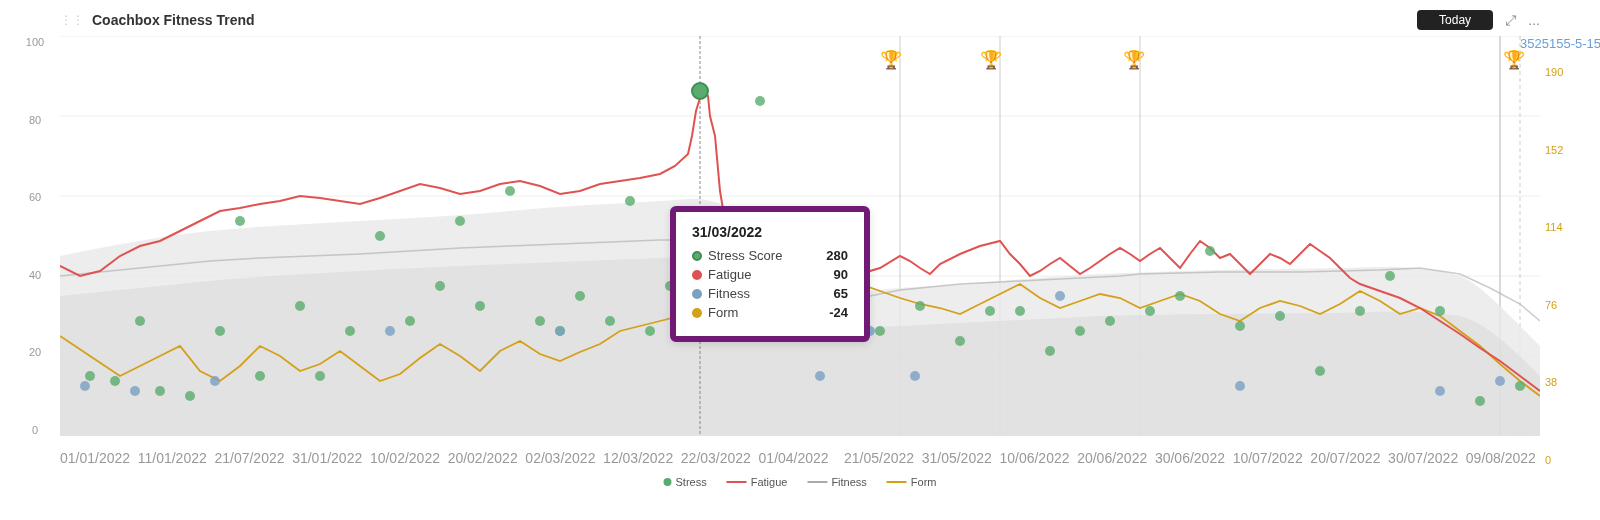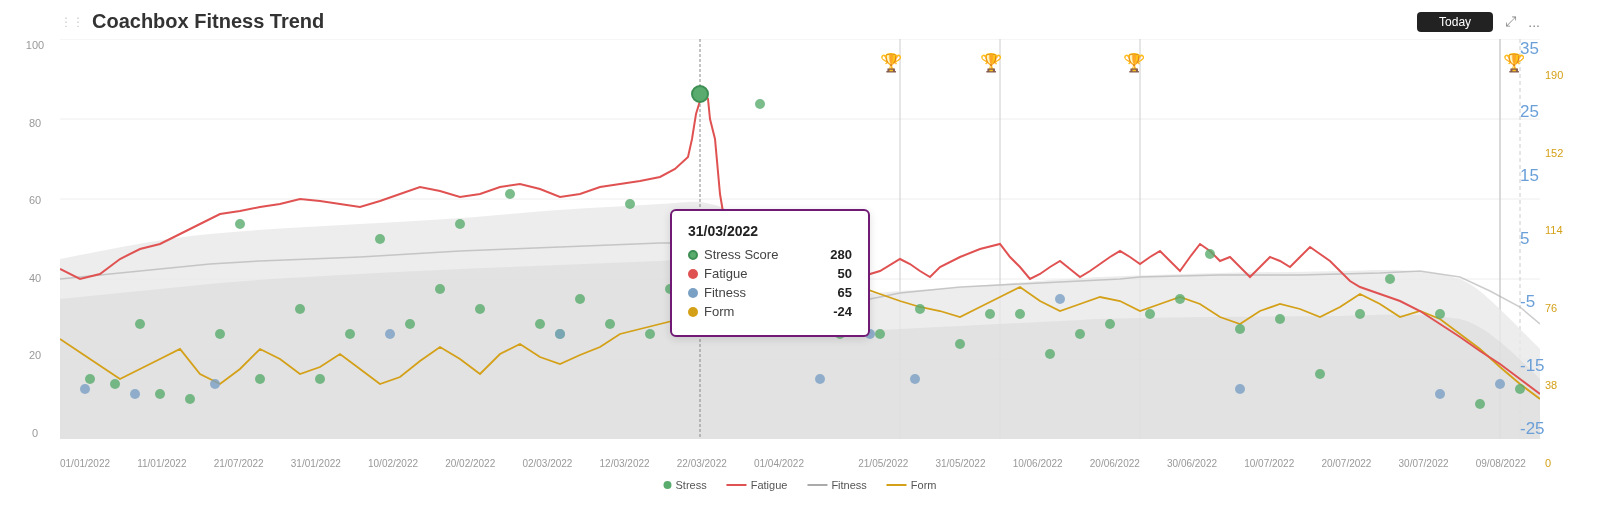--- a/index.html
+++ b/index.html
@@ -26,21 +26,21 @@
     .title-area {
       display: flex;
       align-items: center;
       gap: 8px;
     }
     .drag-icon {
       color: #ccc;
       font-size: 12px;
     }
     .title {
-      font-size: 20px;
+      font-size: 14px;
       font-weight: 600;
       color: #333;
     }
     .header-right {
       display: flex;
       align-items: center;
       gap: 12px;
     }
     .today-btn {
       background: #222;
@@ -84,21 +84,21 @@
       flex-direction: column;
       justify-content: space-between;
       font-size: 11px;
       text-align: left;
       width: 50px;
     }
     .y-right-gold { color: #d4a017; }
     .tooltip-box {
       position: absolute;
       background: #fff;
-      border: 2px solid #701a75;
+      border: 6px solid #701a75;
       border-radius: 6px;
       padding: 12px 16px;
       font-size: 13px;
       box-shadow: 0 2px 8px rgba(0,0,0,0.12);
       z-index: 10;
       min-width: 200px;
       left: 610px;
       top: 170px;
     }
     .tooltip-date {
@@ -130,24 +130,24 @@
     .dot-blue { background: #7aa0c4; }
     .dot-yellow { background: #d4a017; }
     .tooltip-value {
       font-weight: 600;
       color: #222;
     }
     .x-axis {
       position: absolute;
       bottom: -30px;
       left: 0;
-      right: 14px;
-      display: flex;
-      justify-content: space-between;
-      font-size: 10px;
+      right: 4px;
+      display: flex;
+      justify-content: space-between;
+      font-size: 14px;
       color: #999;
       text-align: right;
     }
     .legend {
       position: absolute;
       bottom: -52px;
       left: 50%;
       transform: translateX(-50%);
       display: flex;
       gap: 20px;
@@ -202,21 +202,21 @@
     
     <div class="y-axis-right" style="right:-55px;margin-top:30px;">
       <span class="y-right-gold">190</span>
       <span class="y-right-gold">152</span>
       <span class="y-right-gold">114</span>
       <span class="y-right-gold">76</span>
       <span class="y-right-gold">38</span>
       <span class="y-right-gold">0</span>
     </div>
     
-    <div style="position:absolute;right:-10px;top:0;height:100%;display:flex;flex-direction:column;justify-content:space-between;font-size:17px;color:#6a9fd8;text-align:left;width:30px;">
+    <div style="position:absolute;right:-10px;top:0;height:100%;display:flex;flex-direction:row;justify-content:space-between;font-size:13px;color:#6a9fd8;text-align:left;width:30px;">
       <span>35</span>
       <span>25</span>
       <span>15</span>
       <span>5</span>
       <span>-5</span>
       <span>-15</span>
       <span>-25</span>
     </div>
 
     
@@ -325,21 +325,21 @@
           <span class="dot dot-green"></span>
           <span>Stress Score</span>
         </div>
         <span class="tooltip-value">280</span>
       </div>
       <div class="tooltip-row">
         <div class="tooltip-label">
           <span class="dot dot-red"></span>
           <span>Fatigue</span>
         </div>
-        <span class="tooltip-value">50</span>
+        <span class="tooltip-value">90</span>
       </div>
       <div class="tooltip-row">
         <div class="tooltip-label">
           <span class="dot dot-blue"></span>
           <span>Fitness</span>
         </div>
         <span class="tooltip-value">65</span>
       </div>
       <div class="tooltip-row">
         <div class="tooltip-label">

